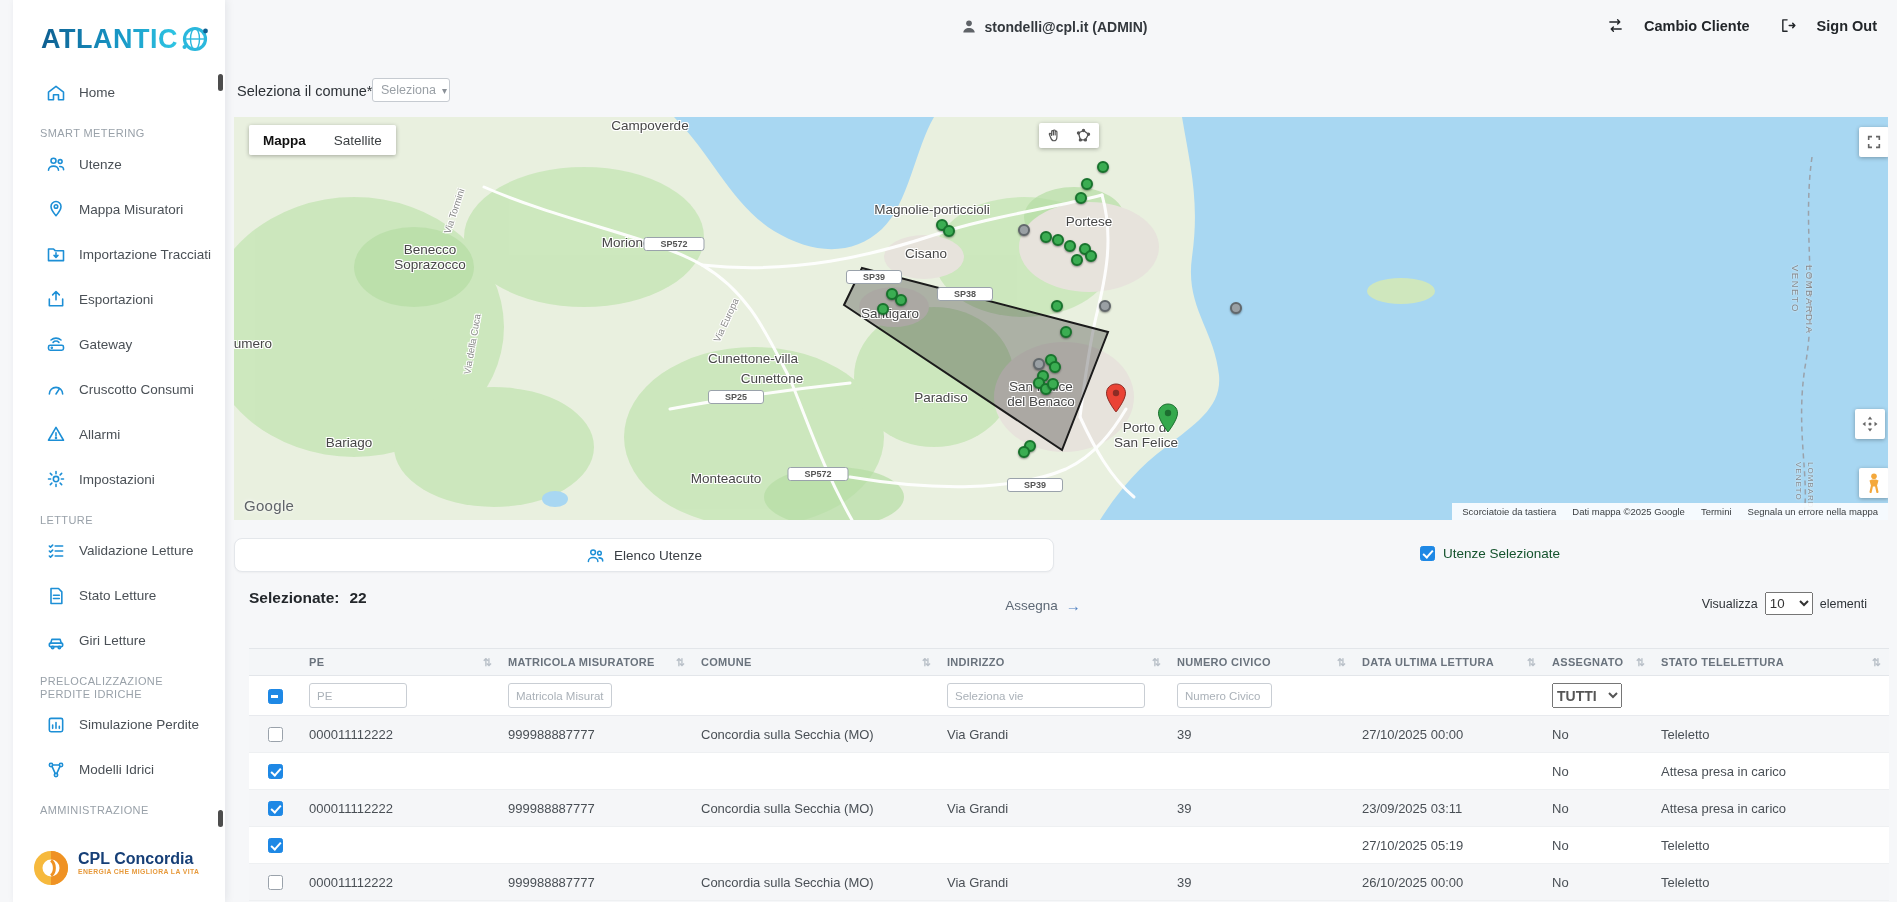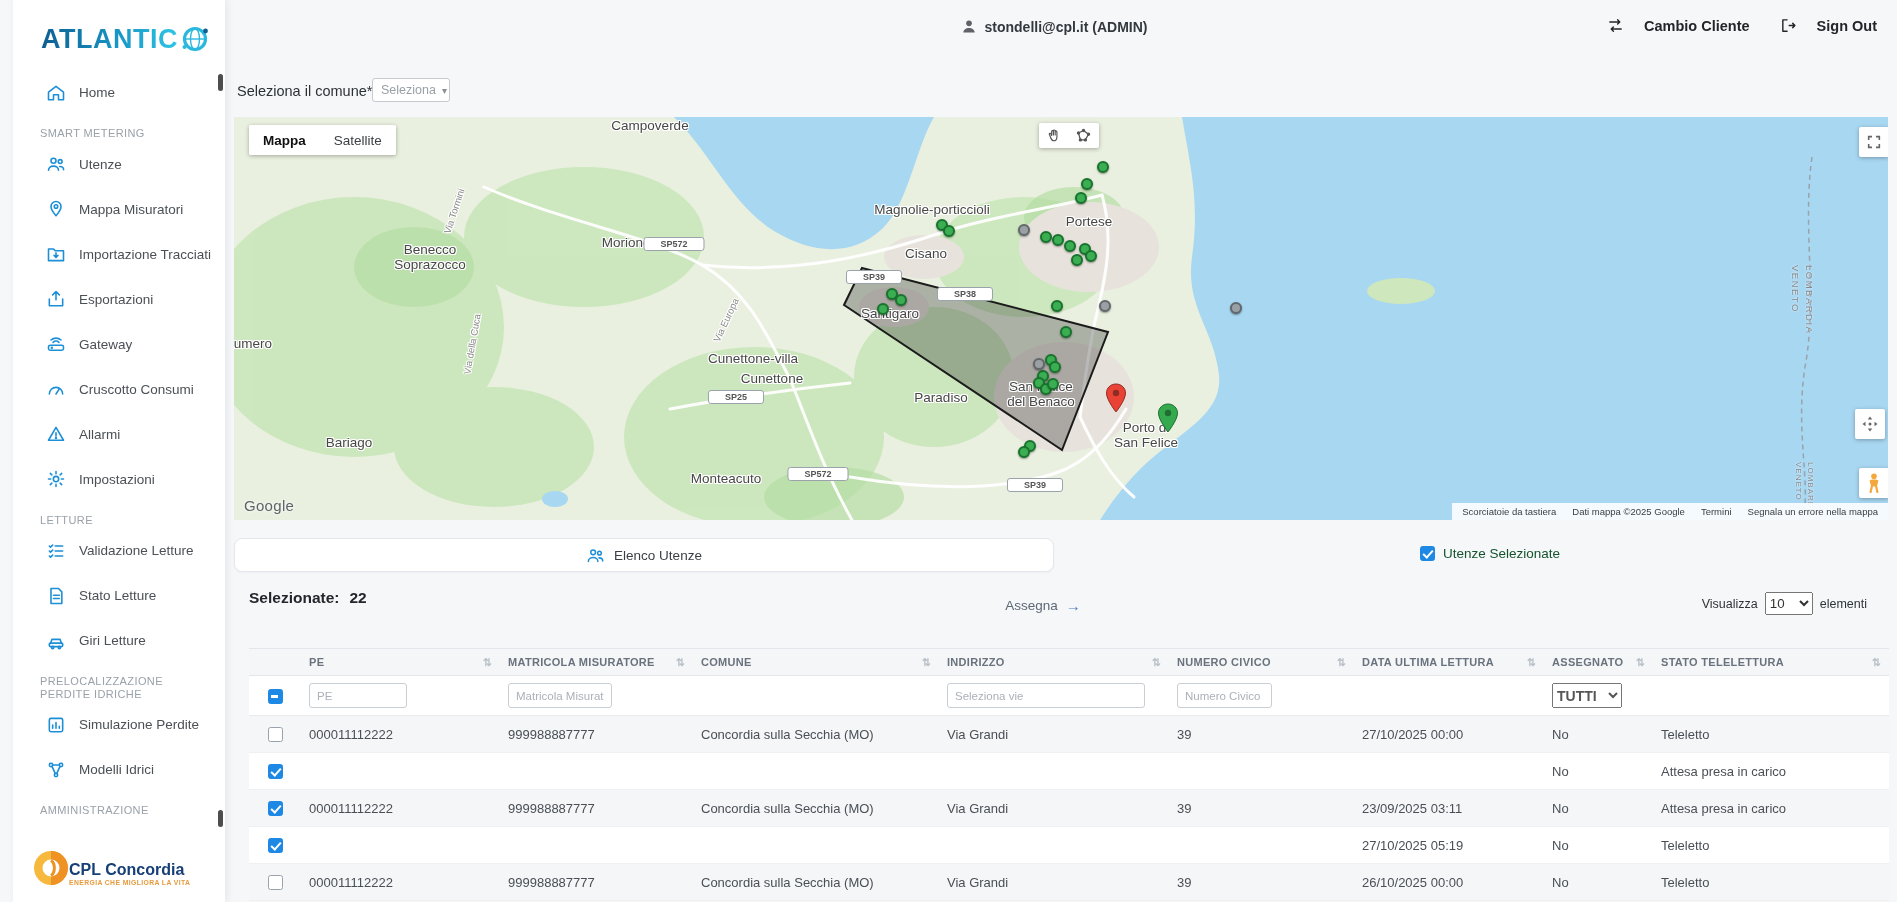--- a/index.html
+++ b/index.html
@@ -7,21 +7,21 @@
 body{position:relative;font-family:"Liberation Sans",sans-serif;background:#f6f7f9;overflow:hidden;color:#333}
 svg{display:block}
 
 
 #sidebar{position:absolute;left:13px;top:0;width:212px;height:902px;background:#fff;box-shadow:2px 0 8px rgba(30,40,60,.08);z-index:20}
 .brand{display:flex;align-items:center;padding:18px 0 10px 28px;height:70px}
 .brand-text{font-size:27px;font-weight:700;letter-spacing:.5px;background:linear-gradient(90deg,#0e5e90 0%,#1795c4 55%,#2fc6e4 100%);-webkit-background-clip:text;background-clip:text;color:transparent}
 .nav-item{display:flex;align-items:center;gap:13px;height:45px;padding-left:33px;font-size:13.5px;color:#4a5056;cursor:pointer}
 .nav-section{padding:12px 14px 2px 27px;font-size:11px;line-height:12.5px;font-weight:400;color:#99a1a9;letter-spacing:.4px}
 .nav-ic{width:20px;height:20px;flex:0 0 20px}
-.cpl{position:absolute;left:20px;bottom:16px;display:flex;align-items:flex-end;}
+.cpl{position:absolute;left:20px;bottom:16px;display:flex;align-items:flex-start;gap:9px}
 .cpl-name{font-size:16px;font-weight:700;color:#163f77;line-height:17px}
 .cpl-tag{font-size:6.8px;font-weight:700;color:#e79a3c;letter-spacing:.4px;margin-top:1px}
 .sb-thumb{position:absolute;right:2px;width:5px;border-radius:3px;background:#4d4d4d;height:17px}
 
 
 .user-info{position:absolute;left:1054px;top:18px;transform:translateX(-50%);display:flex;align-items:center;gap:7px;font-size:14px;font-weight:700;color:#33383d}
 .top-actions{position:absolute;right:20px;top:17px;display:flex;gap:30px}
 .top-action{display:flex;align-items:center;gap:20px;font-size:14.5px;font-weight:700;color:#22262a;cursor:pointer}
 
 

